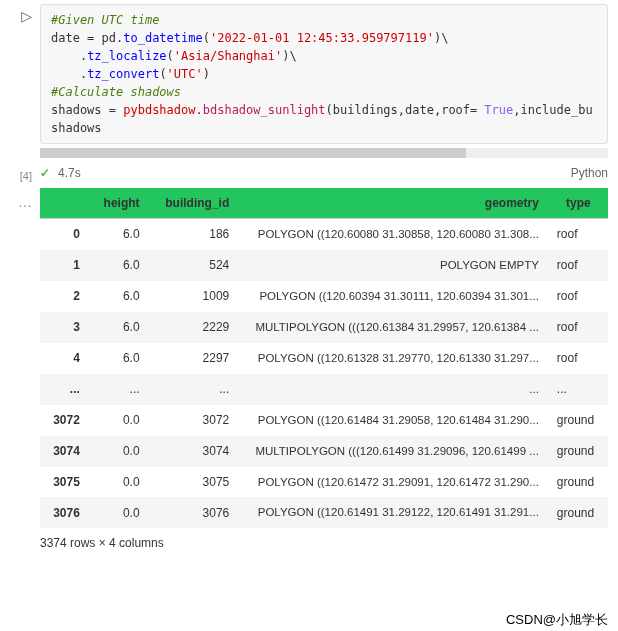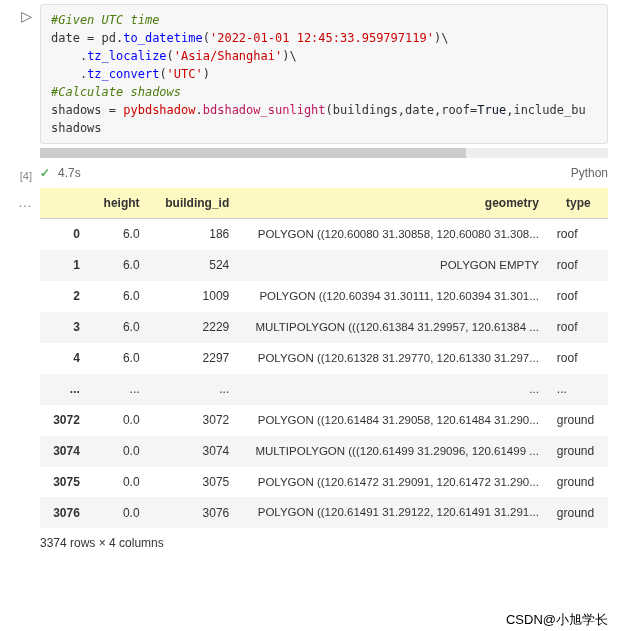--- a/index.html
+++ b/index.html
@@ -38,21 +38,21 @@
       line-height: 1.5;
       white-space: pre;
       overflow-x: hidden;
       margin: 4px 10px 4px 0;
       position: relative;
     }
     .c-comment { color: #4d7c0f; font-style: italic; }
     .c-method { color: #0000ff; }
     .c-red { color: #cc0000; }
     .c-blue { color: #be185d; }
-    .c-kw { color: #0f172a; }
+    .c-kw { color: #8b5cf6; margin-left: 7px; }
     .scrollbar {
       height: 10px;
       background: #eee;
       margin: 4px 10px 4px 0;
       position: relative;
     }
     .scrollbar-thumb {
       position: absolute;
       left: 0;
       top: 0;
@@ -77,21 +77,21 @@
       font-size: 12px;
     }
     table.df th, table.df td {
       padding: 8px 10px;
       text-align: right;
       border: none;
     }
     table.df th {
       font-weight: bold;
       border-bottom: 1px solid #ccc;
-      background: #fef9c3;
+      background: #22c55e;
     }
     table.df th.idx-h { text-align: right; }
     table.df td.idx { font-weight: bold; text-align: right; }
     table.df tbody tr:nth-child(even) { background: #f5f5f5; }
     table.df td.geom {
       text-align: right;
       font-size: 11.5px;
       max-width: 290px;
       line-height: 1.3;
     }

